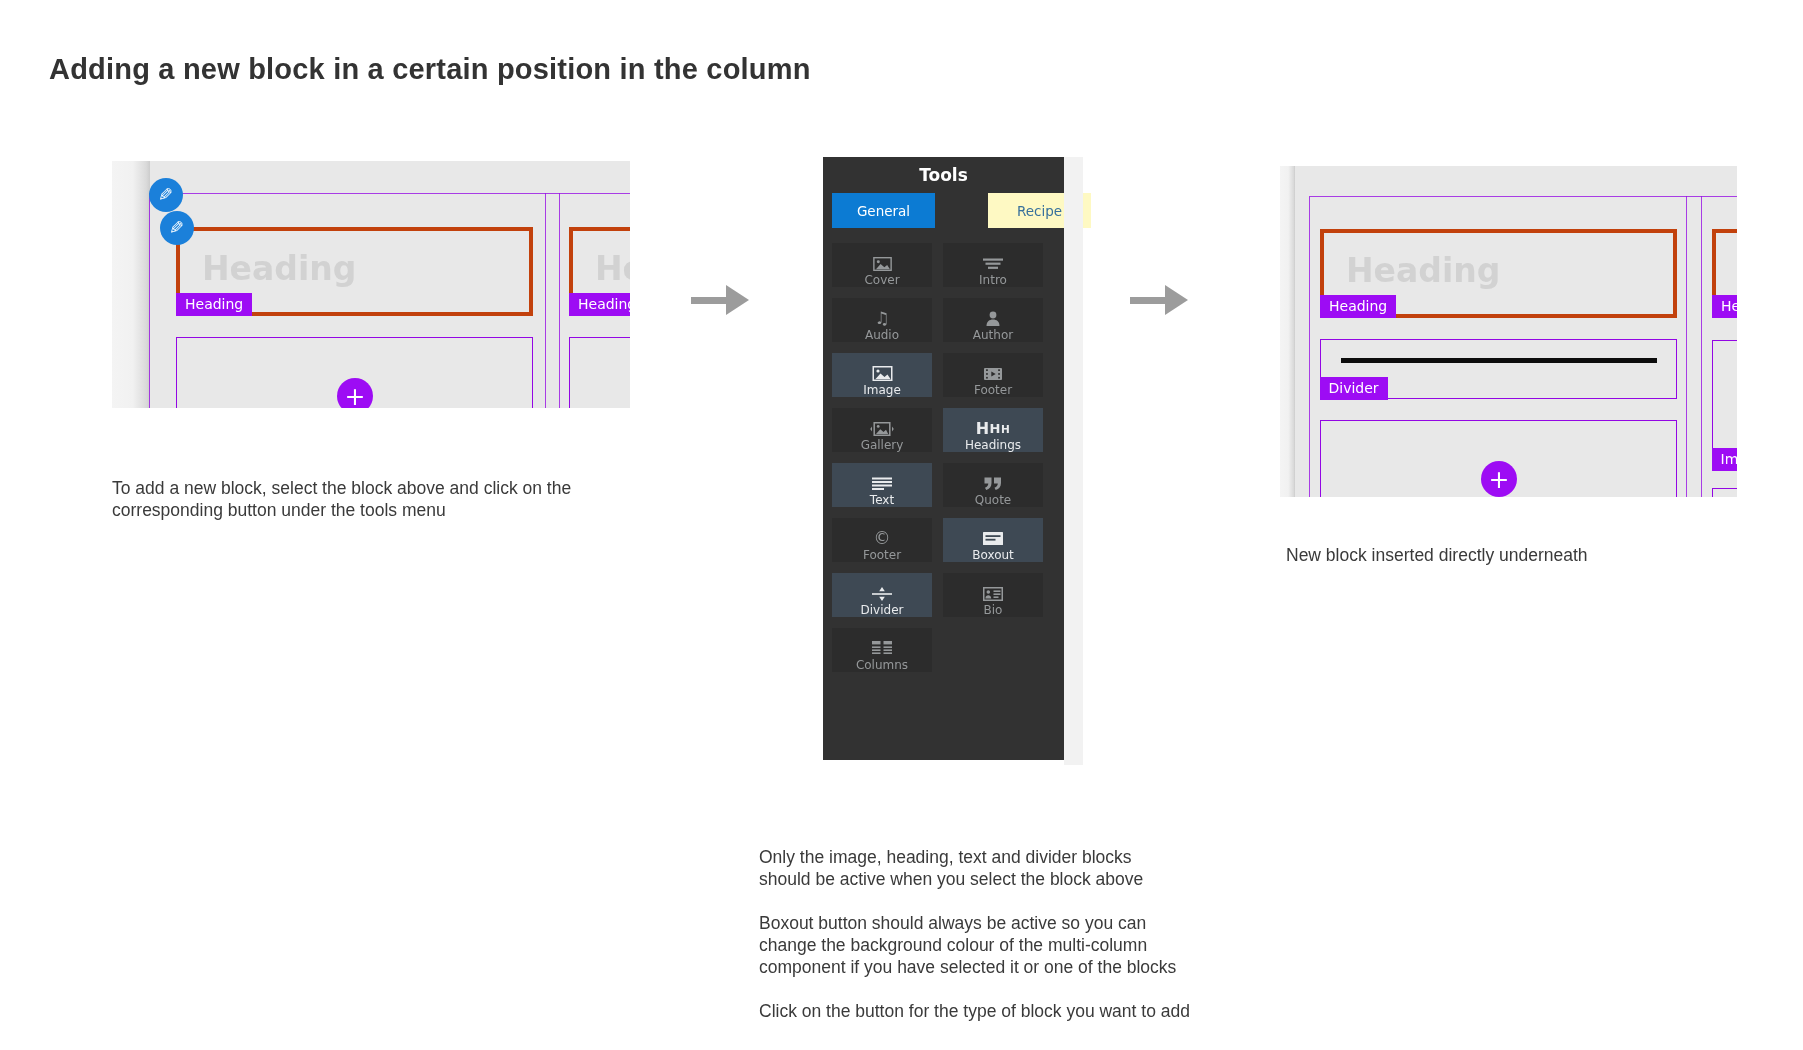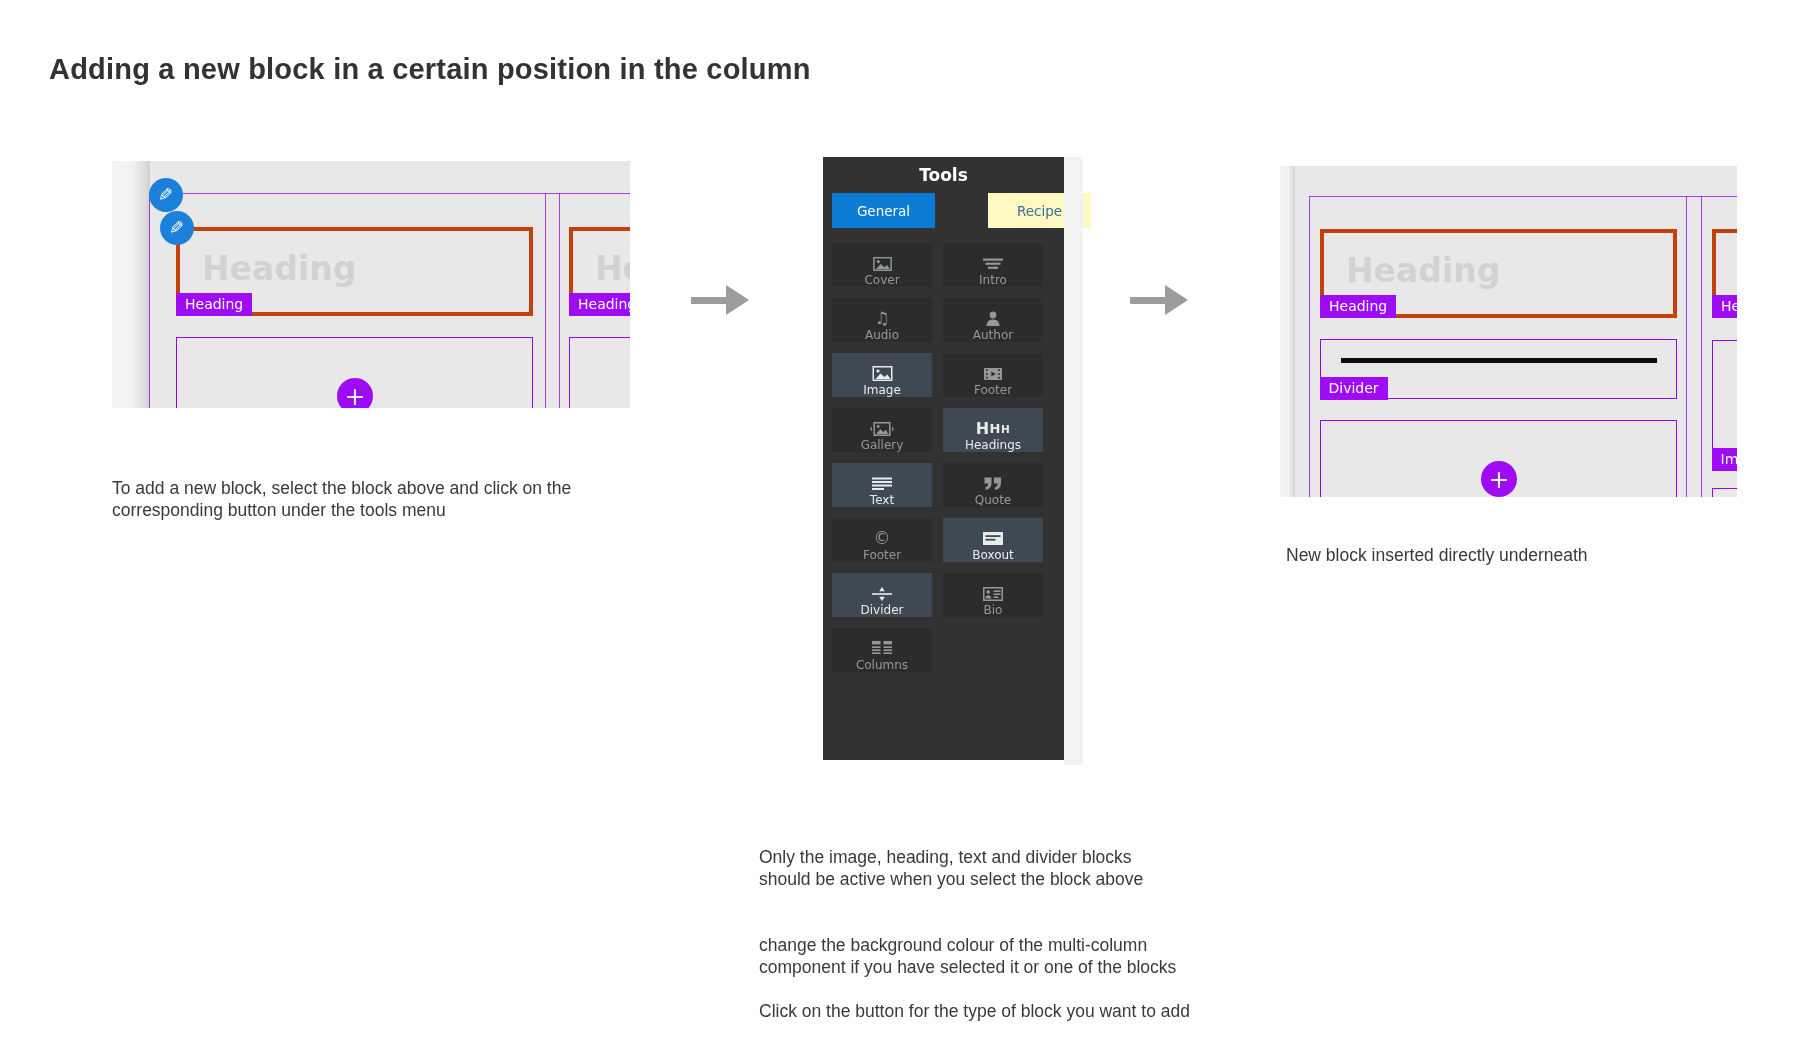--- a/index.html
+++ b/index.html
@@ -326,19 +326,19 @@
   </div>
   <div class="thinblock" style="left:432px;top:322px;width:240px;height:90px;"></div>
 </div>
 
 <div class="caption" style="left:112px;top:477px;">
   <p><span>To add a new block, select the block above and click on the</span><br><span>corresponding button under the tools menu</span></p>
 </div>
 
 <div class="caption" style="left:759px;top:806px;margin-top:40px;">
   <p><span>Only the image, heading, text and divider blocks</span><br><span>should be active when you select the block above</span></p>
-  <p><br><span>change the background colour of the multi-column</span><br><span>component if you have selected it or one of the blocks</span></p>
+  <p><span>Boxout button should always be active so you can</span><br><span>change the background colour of the multi-column</span><br><span>component if you have selected it or one of the blocks</span></p>
   <p><span>Click on the button for the type of block you want to add</span></p>
 </div>
 
 <div class="caption" style="left:1286px;top:544px;">
   <p><span>New block inserted directly underneath</span></p>
 </div>
 
 </body></html>

